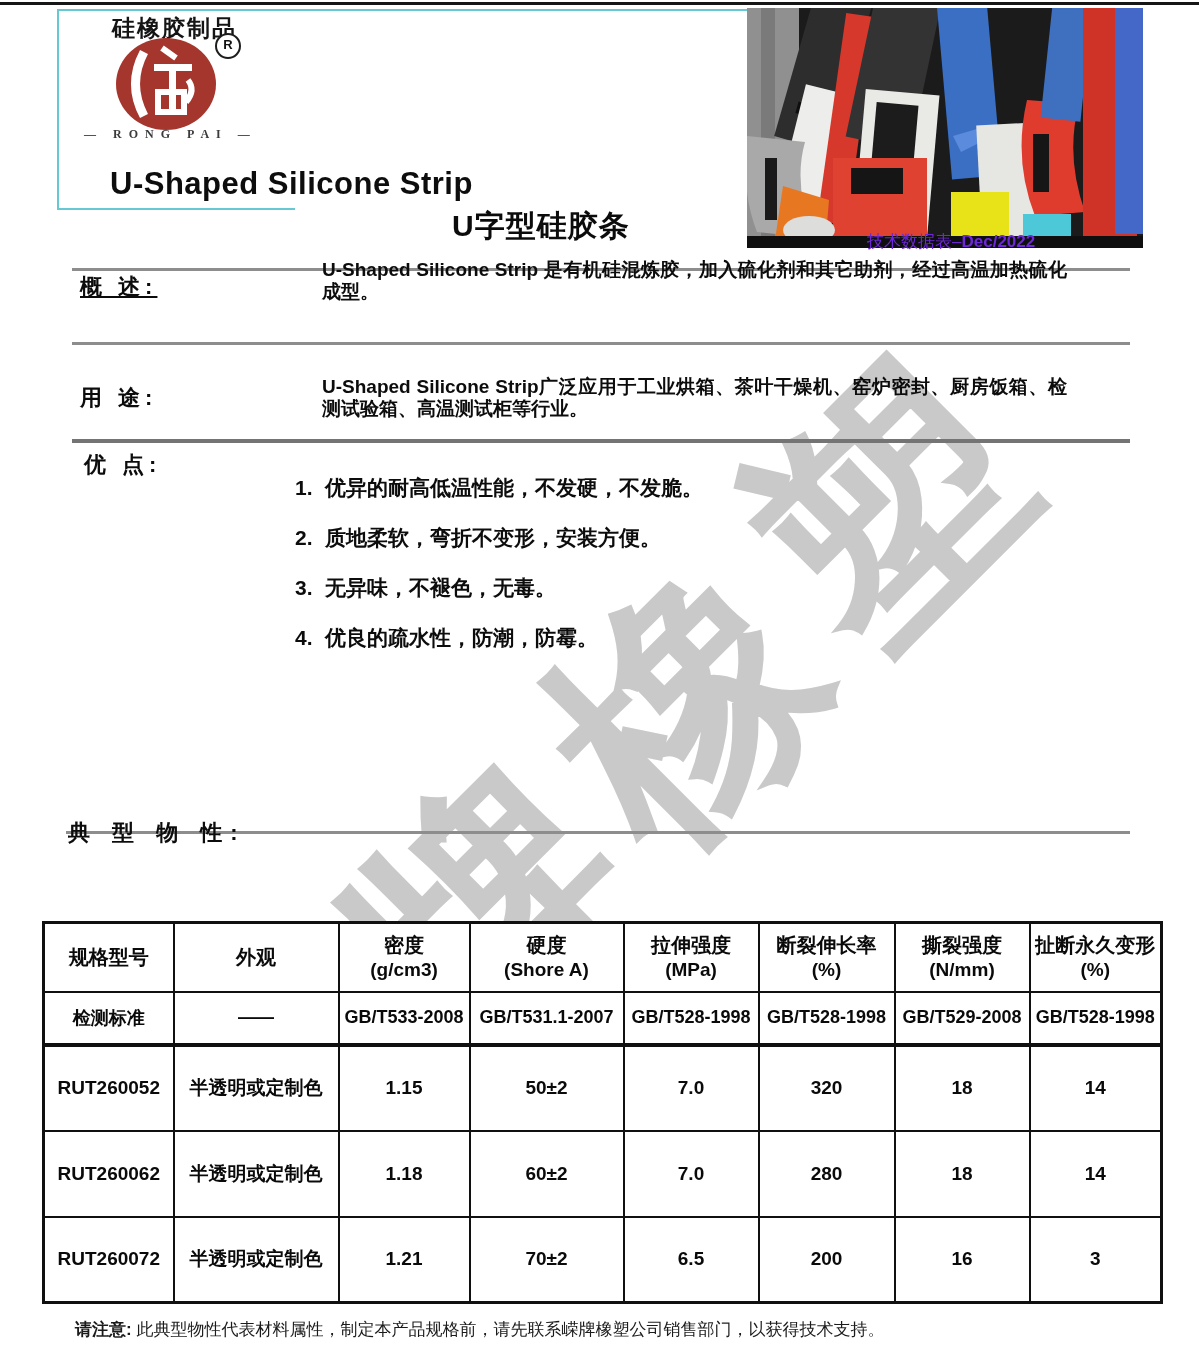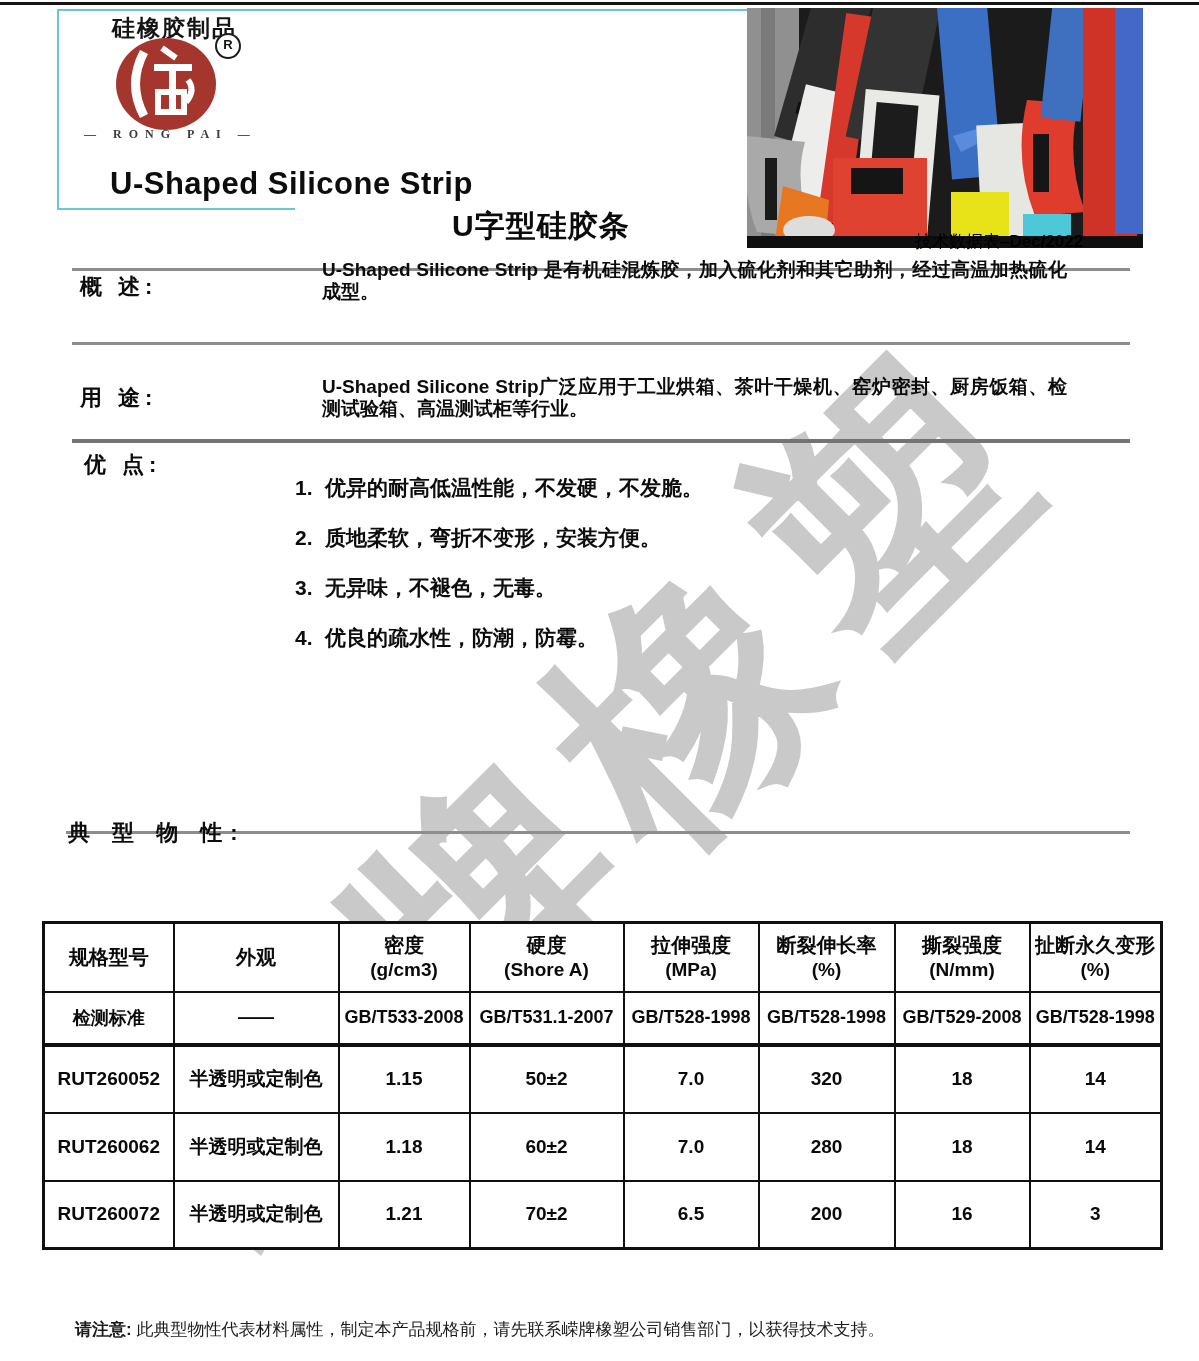--- a/index.html
+++ b/index.html
@@ -30,30 +30,30 @@
   .brand-top{left:112px;top:13px;font-size:23px;font-weight:600;letter-spacing:2px;color:#141414;}
   .logo-svg{left:114px;top:36px;}
   .reg-mark{left:215px;top:33px;width:22px;height:22px;border:2px solid #1d1d1d;border-radius:50%;
     font-size:13px;font-weight:bold;text-align:center;line-height:20px;background:#fff;}
   .rong-pai{left:84px;top:127px;font-size:12px;font-weight:600;letter-spacing:7px;color:#3b3b3b;
     font-family:"Liberation Serif","DejaVu Serif",serif;}
   .title-en{left:110px;top:150px;font-size:31px;font-weight:800;color:#0d0d0d;letter-spacing:0.5px;margin-top:16px;}
   .title-cn{left:452px;top:206px;font-size:30px;font-weight:bold;letter-spacing:1px;color:#0b0b0b;}
   
   .photo{left:747px;top:8px;width:396px;height:240px;}
-  .ds-line{left:867px;top:230px;font-size:17px;color:#000000;white-space:nowrap;margin-left:48px;}
+  .ds-line{left:867px;top:230px;font-size:17px;color:#6d28d9;white-space:nowrap;}
   .ds-line b{font-weight:800;}
   
   .rule{background:#8d8d8d;height:3px;}
   .rule1{left:72px;top:268px;width:1058px;}
   .rule2{left:72px;top:342px;width:1058px;}
   .rule3{left:72px;top:439px;width:1058px;height:4px;background:#747474;}
   .rule4{left:66px;top:831px;width:1064px;}
   .sec-label{font-size:22px;font-weight:bold;letter-spacing:5px;color:#0c0c0c;white-space:nowrap;}
-  .lbl-ov{left:80px;top:272px;}
+  .lbl-ov{left:80px;top:272px;text-decoration:underline;}
   .lbl-us{left:80px;top:383px;}
   .lbl-ad{left:84px;top:450px;}
   .lbl-props{left:68px;top:818px;letter-spacing:8px;z-index:2;}
   .sec-body{width:745px;font-size:19px;font-weight:700;line-height:22px;color:#0c0c0c;text-align:justify;}
   .body-ov{left:322px;top:259px;}
   .body-us{left:322px;top:376px;}
   
   .adv-list{left:295px;top:476px;width:740px;}
   .adv-item{display:flex;margin-bottom:26px;font-size:21px;font-weight:700;color:#0c0c0c;line-height:24px;}
   .adv-num{width:30px;flex:0 0 30px;}
@@ -61,21 +61,21 @@
   .spec-table{left:42px;top:921px;z-index:1;border-radius:24px;}
   table{border-collapse:collapse;table-layout:fixed;width:1118px;background:#ffffff;
     border:3px solid #101010;}
   td,th{border:2px solid #101010;text-align:center;vertical-align:middle;padding:0 2px;
     overflow:hidden;color:#0a0a0a;}
   tr.hdr{height:69px;}
   tr.hdr th{font-size:20px;font-weight:bold;line-height:26px;}
   tr.hdr .sub{font-size:19px;font-weight:bold;display:block;line-height:24px;}
   tr.std{height:53px;}
   tr.std td{font-size:18px;font-weight:bold;border-bottom-width:4px;white-space:nowrap;}
-  tr.datarow{height:68px;}
+  tr.datarow{height:86px;}
   tr.datarow td{font-size:19px;font-weight:600;}
   
   .footer{left:75px;top:1318px;width:1080px;font-size:17px;color:#1b1b1b;white-space:nowrap;}
   .footer b{font-weight:800;}
 </style>
 </head>
 <body>
 
 <div class="page">
 

